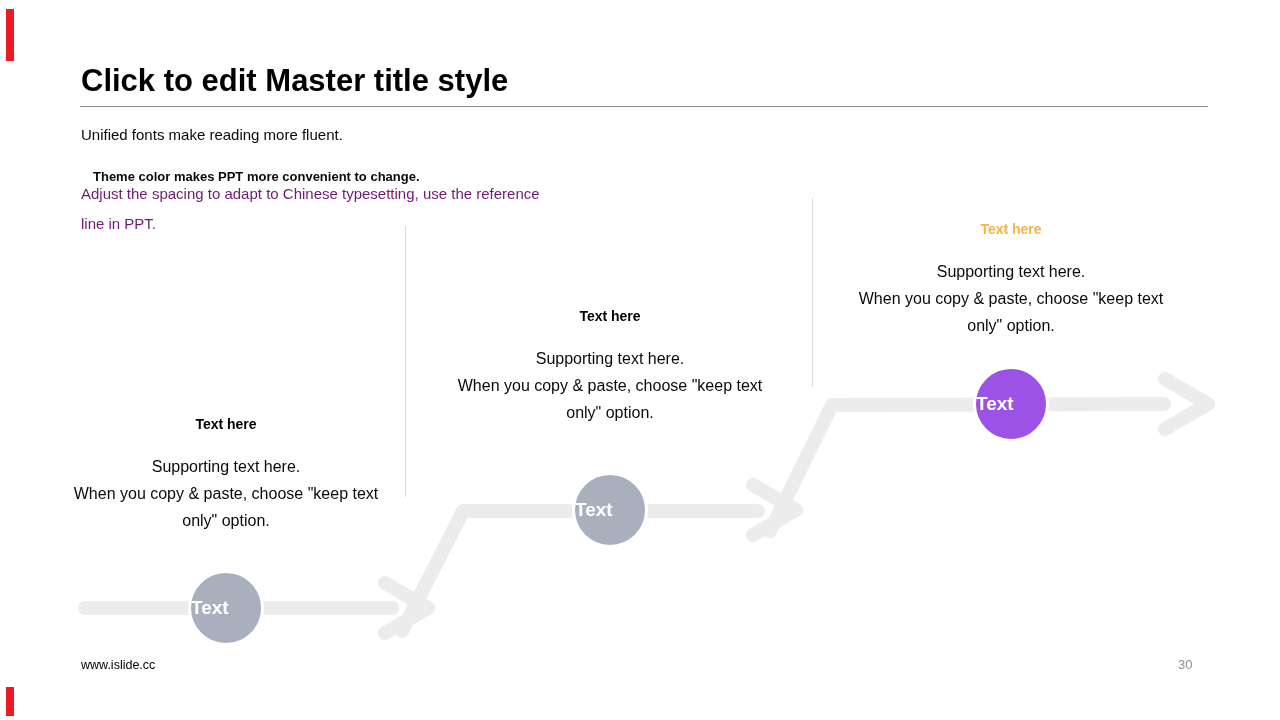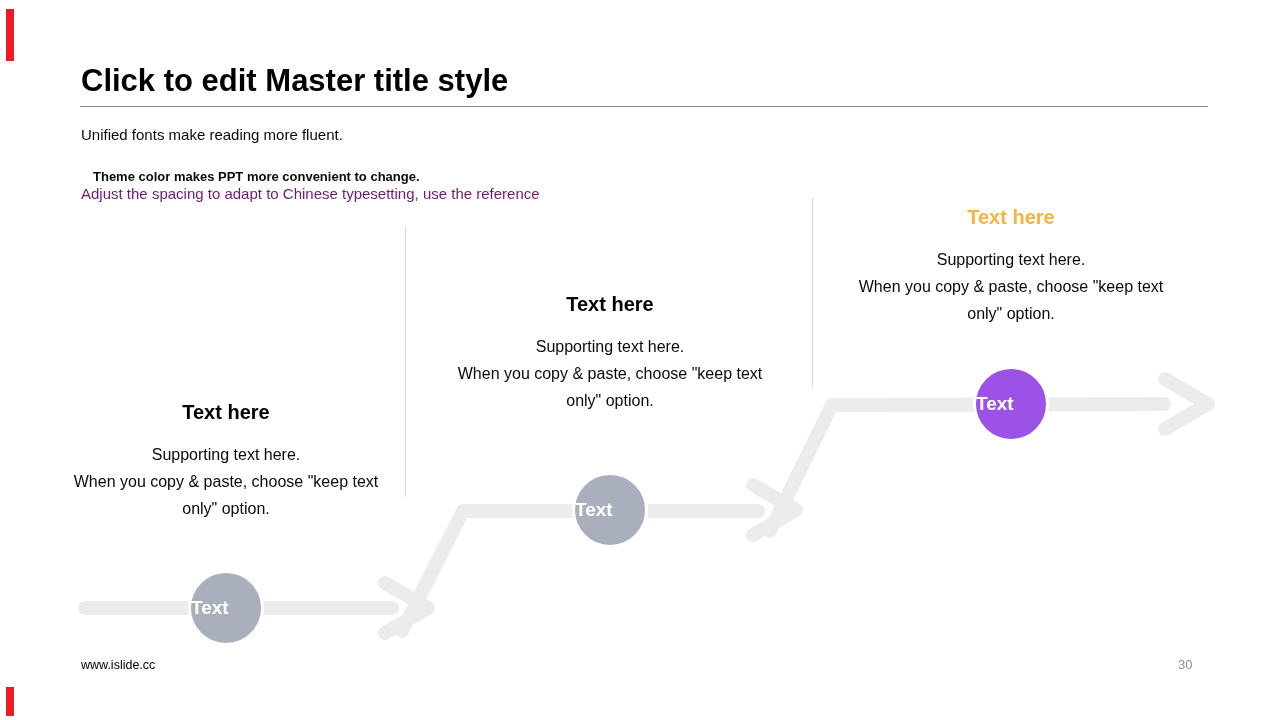--- a/index.html
+++ b/index.html
@@ -26,21 +26,21 @@
   .v-divider.d1{left:405px;top:226px;height:271px;}
   .v-divider.d2{left:812px;top:198px;height:189px;}
 
   .arrow-svg{position:absolute;left:0;top:0;}
   .arrow-svg path{fill:none;stroke:#ECECEC;stroke-width:14;stroke-linecap:round;stroke-linejoin:round;}
 
   .col{position:absolute;width:340px;text-align:center;}
   .col.c1{left:56px;top:400px;}
   .col.c2{left:440px;top:292px;}
   .col.c3{left:841px;top:205px;}
-  .col h3{margin:0 0 17px 0;font-size:20px;line-height:24px;font-weight:bold;}
+  .col h3{margin:12px 0 17px 0;font-size:14px;line-height:24px;font-weight:bold;}
   .col .support div{font-size:16px;line-height:27px;color:#0a0a0a;}
 
   .node{
     position:absolute;width:70px;height:70px;border-radius:50%;
     border:3px solid #ffffff;display:flex;align-items:center;
   }
   .node.n1{left:188px;top:570px;}
   .node.n2{left:572px;top:472px;}
   .node.n3{left:973px;top:366px;}
   .node span{color:#ffffff;font-weight:bold;font-size:19px;}
@@ -56,20 +56,21 @@
   <div class="red-marker top"></div>
   <div class="red-marker bottom"></div>
 
   <h1 class="title">Click to edit Master title style</h1>
   <div class="title-rule"></div>
 
   <p class="p1">Unified fonts make reading more fluent.</p>
   <p class="p2">Theme color makes PPT more convenient to change.</p>
   <div class="p3">
     <div>Adjust the spacing to adapt to Chinese typesetting, use the reference</div>
+    <div>line in PPT.</div>
   </div>
 
   <div class="v-divider d1"></div>
   <div class="v-divider d2"></div>
 
   <svg class="arrow-svg" width="1280" height="720" viewBox="0 0 1280 720">
     <path d="M 85 608 L 392 608"></path>
     <path d="M 385 583 L 428 608 L 385 633"></path>
     <path d="M 402 631 L 463 511 L 758 511"></path>
     <path d="M 753 485 L 796 510 L 753 535"></path>

